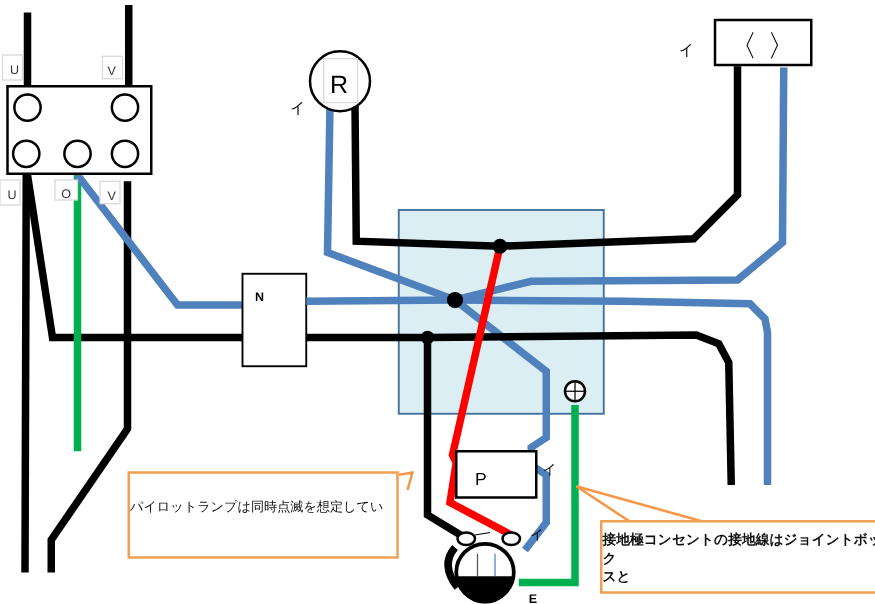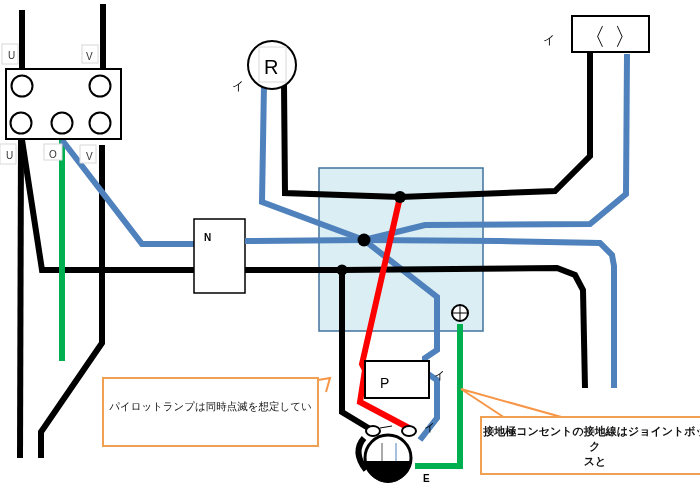--- a/index.html
+++ b/index.html
@@ -2,21 +2,21 @@
 <html><head>
 <meta charset="utf-8">
 <style>
   html, body { margin: 0; padding: 0; background: #ffffff; }
   body { width: 700px; height: 483px; position: relative; overflow: hidden;
          font-family: "DejaVu Sans", sans-serif; }
   svg { position: absolute; left: 0; top: 0; }
   .lbl { font-family: "Liberation Sans", sans-serif; }
   .note { position: absolute; background: #fff; border: 2px solid #f0a050;
           box-sizing: border-box; font-family: "DejaVu Sans", sans-serif;
-          font-size: 10.5px; color: #111; text-align: center; line-height: 14px; }
+          font-size: 10.5px; color: #111; line-height: 14px; }
 </style>
 </head>
 <body>
 
 <svg width="700" height="483" viewBox="0 0 700 483">
 
   <rect x="319" y="168" width="164" height="163" fill="#daeef3" stroke="#41719c" stroke-width="1.5"></rect>
 
   <g stroke="#000" stroke-width="6" fill="none">
     <line x1="22" y1="10" x2="22" y2="70"></line>

